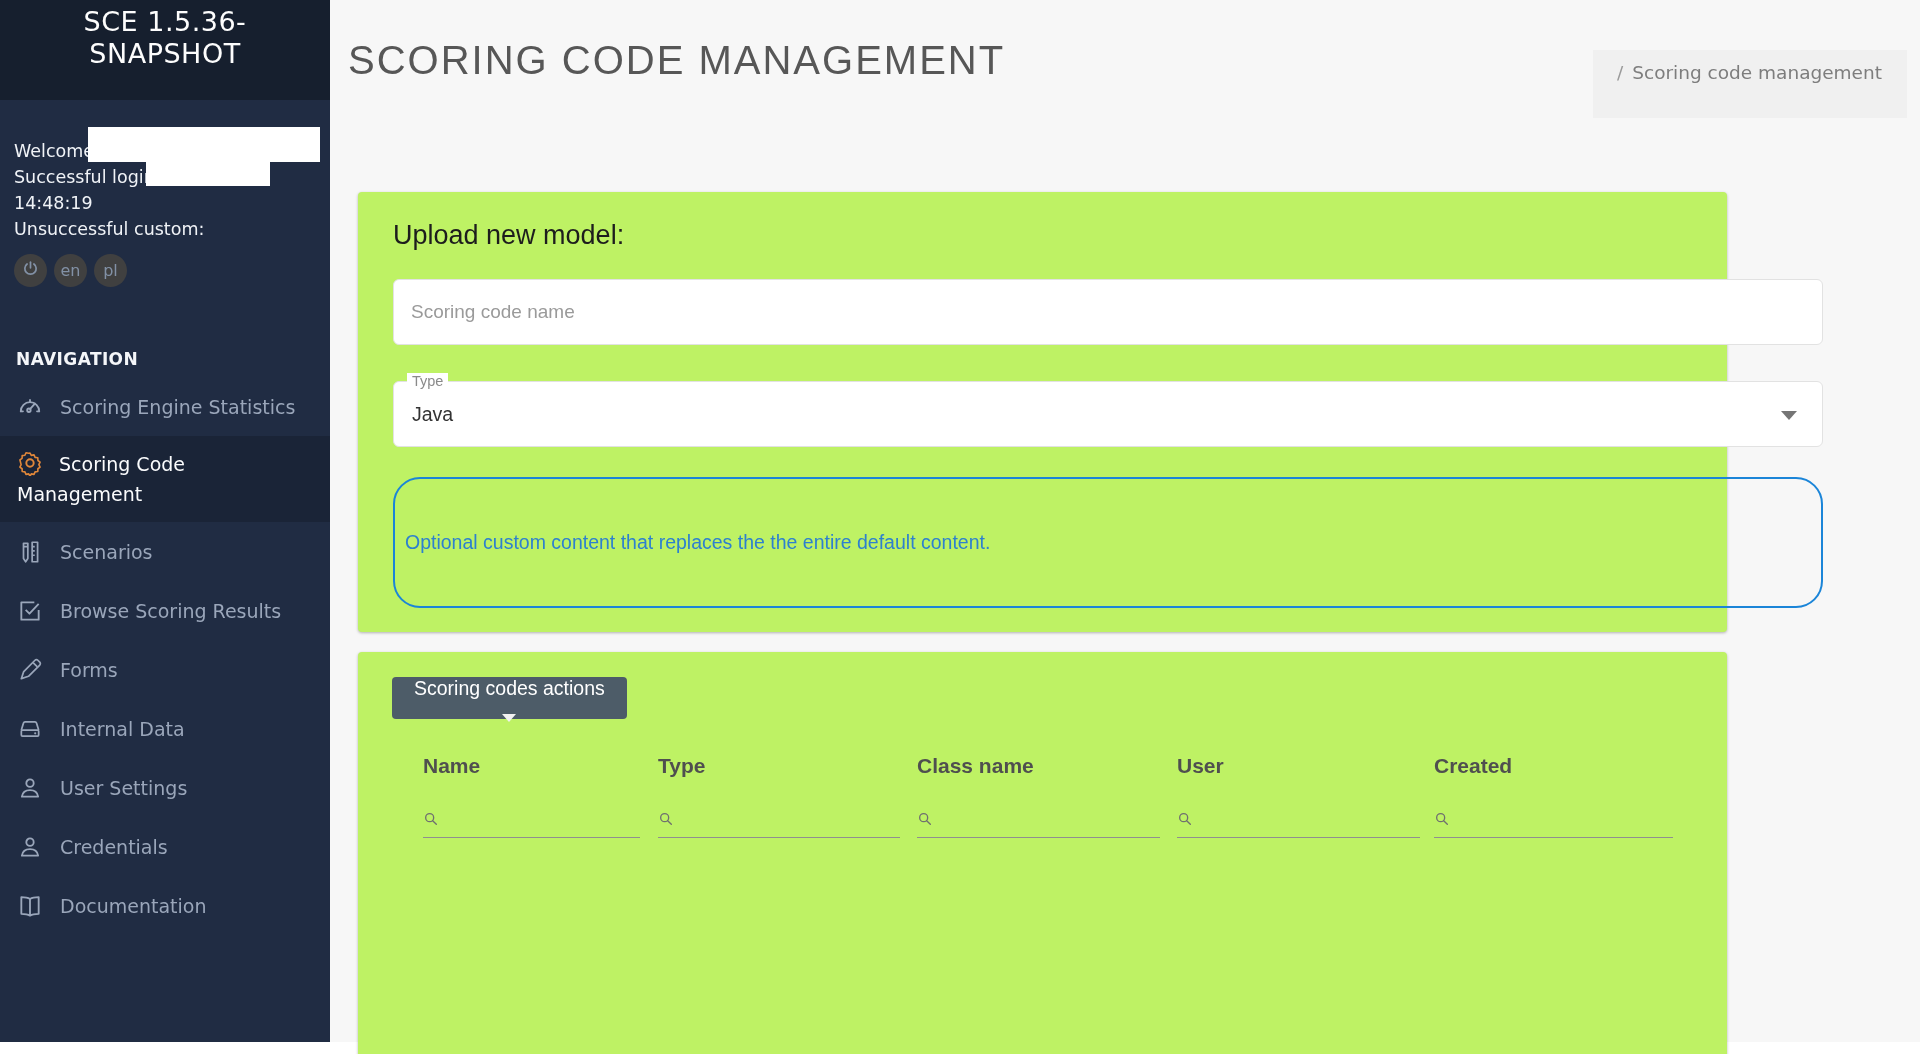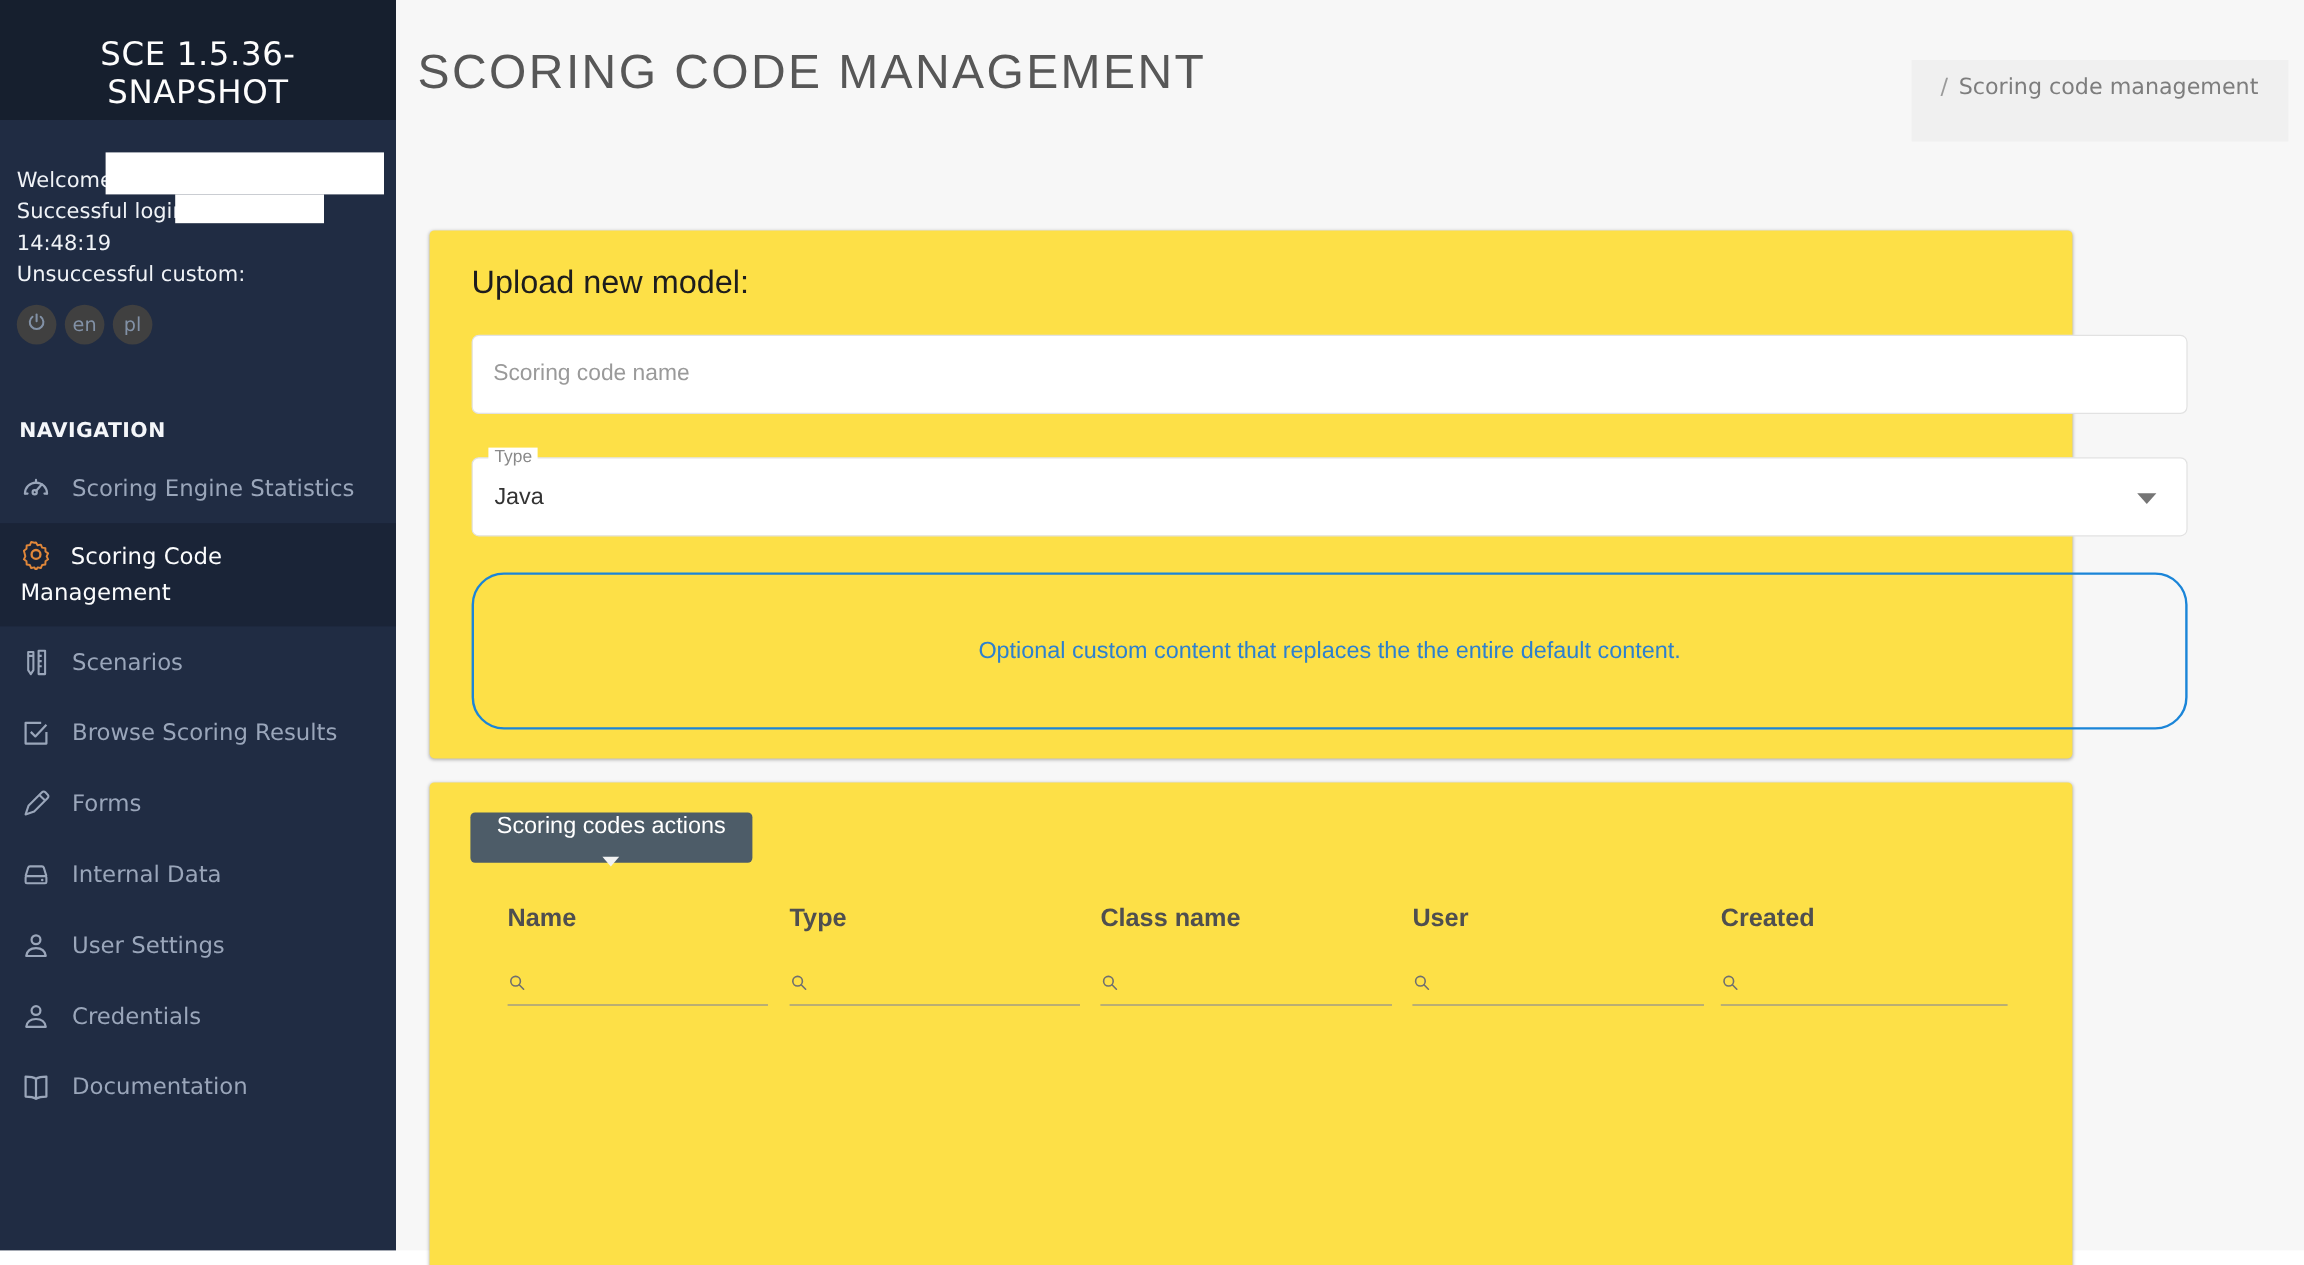--- a/index.html
+++ b/index.html
@@ -2,21 +2,21 @@
 <html><head>
 <meta charset="utf-8">
 <style>
   * { margin:0; padding:0; box-sizing:border-box; }
   html,body { width:1920px; height:1054px; overflow:hidden; background:#ffffff;
               font-family:"DejaVu Sans", sans-serif; }
 
   
   .sidebar { position:absolute; left:0; top:0; width:330px; height:1042px;
              background:#202c43; color:#e8ecf2; }
-  .sidebar-header { height:100px; background:#161f2e; text-align:center; padding-top:30px; }
+  .sidebar-header { height:100px; background:#161f2e; text-align:center; padding-top:6px; }
   .sidebar-title { display:inline-block; width:220px; color:#fdfdfd; font-size:27px;
                    line-height:32px; font-weight:400; letter-spacing:.5px; }
   .user-block { position:relative; margin:38px 14px 0 14px; font-size:17.5px;
                 line-height:26px; color:#f0f3f7; }
   .redact-a { position:absolute; left:74px; top:-11px; width:232px; height:35px; background:#ffffff; }
   .redact-b { position:absolute; left:132px; top:24px; width:124px; height:24px; background:#ffffff; }
   .circle-row { margin:12px 0 0 14px; display:flex; gap:7px; }
   .circle-btn { width:33px; height:33px; border-radius:50%; background:#404040; color:#8troke291a6;
                 color:#8291a6; display:flex; align-items:center; justify-content:center;
                 font-size:16px; cursor:pointer; }
@@ -35,21 +35,21 @@
 
   
   .main { position:absolute; left:330px; top:0; width:1590px; height:1042px; background:#f7f7f7; }
   .page-title { position:absolute; left:18px; top:38px; font-family:"Liberation Sans", sans-serif;
                 font-size:40px; font-weight:300; letter-spacing:2px; color:#575757; }
   .breadcrumb-box { position:absolute; left:1263px; top:50px; width:314px; height:68px;
                     background:#f0f0f0; padding:9px 10px 0 24px; font-size:18.5px;
                     line-height:27px; color:#7d7d7d; }
   .breadcrumb-sep { color:#9a9a9a; margin-right:9px; }
 
-  .card { position:absolute; left:28px; width:1369px; background:#fde047; border-radius:4px;
+  .card { position:absolute; left:28px; width:1369px; background:#bef264; border-radius:4px;
           box-shadow:0 1px 3px rgba(0,0,0,.28); }
   .card-upload { top:192px; height:440px; }
   .card-table  { top:652px; height:560px; }
 
   .upload-heading { position:absolute; left:35px; top:28px; font-family:"Liberation Sans", sans-serif;
                     font-size:27px; font-weight:400; color:#1d1d1d; }
   .name-input { position:absolute; left:35px; top:87px; width:1430px; height:66px;
                 border:1px solid #e2e2e2; border-radius:6px; font-size:19px; padding:0 17px;
                 color:#333; font-family:"Liberation Sans", sans-serif; background:#fff; outline:none; }
   .name-input::placeholder { color:#9a9a9a; }
@@ -59,21 +59,21 @@
   .type-label { position:absolute; left:13px; top:-9px; background:#fff; padding:0 5px;
                 font-size:14.5px; color:#8a8a8a; font-family:"Liberation Sans", sans-serif; }
   .type-value { position:absolute; left:18px; top:0; line-height:64px; font-size:19.5px;
                 color:#333333; font-family:"Liberation Sans", sans-serif; }
   .select-caret { position:absolute; right:25px; top:29px; width:0; height:0;
                   border-left:8px solid transparent; border-right:8px solid transparent;
                   border-top:9px solid #757575; }
 
   .dropzone { position:absolute; left:35px; top:285px; width:1430px; height:131px;
               border:2px solid #1b85d8; border-radius:27px; display:flex; align-items:center;
-              justify-content:center; cursor:pointer; }
+              justify-content:flex-start; cursor:pointer;padding-left:10px; }
   .dropzone-text { color:#2d80cf; font-size:19.5px; font-family:"Liberation Sans", sans-serif; }
 
   .actions-btn { position:absolute; left:34px; top:25px; height:42px; padding:0 22px;
                  background:#4d5c68; border:none; border-radius:4px; color:#ffffff;
                  font-size:19.5px; font-family:"Liberation Sans", sans-serif; display:inline-flex;
                  align-items:center; gap:14px; cursor:pointer;flex-direction:column; }
   .btn-caret { width:0; height:0; border-left:7px solid transparent;
                border-right:7px solid transparent; border-top:8px solid #f2f2f2; }
 
   .th { position:absolute; top:102px; font-family:"Liberation Sans", sans-serif;

